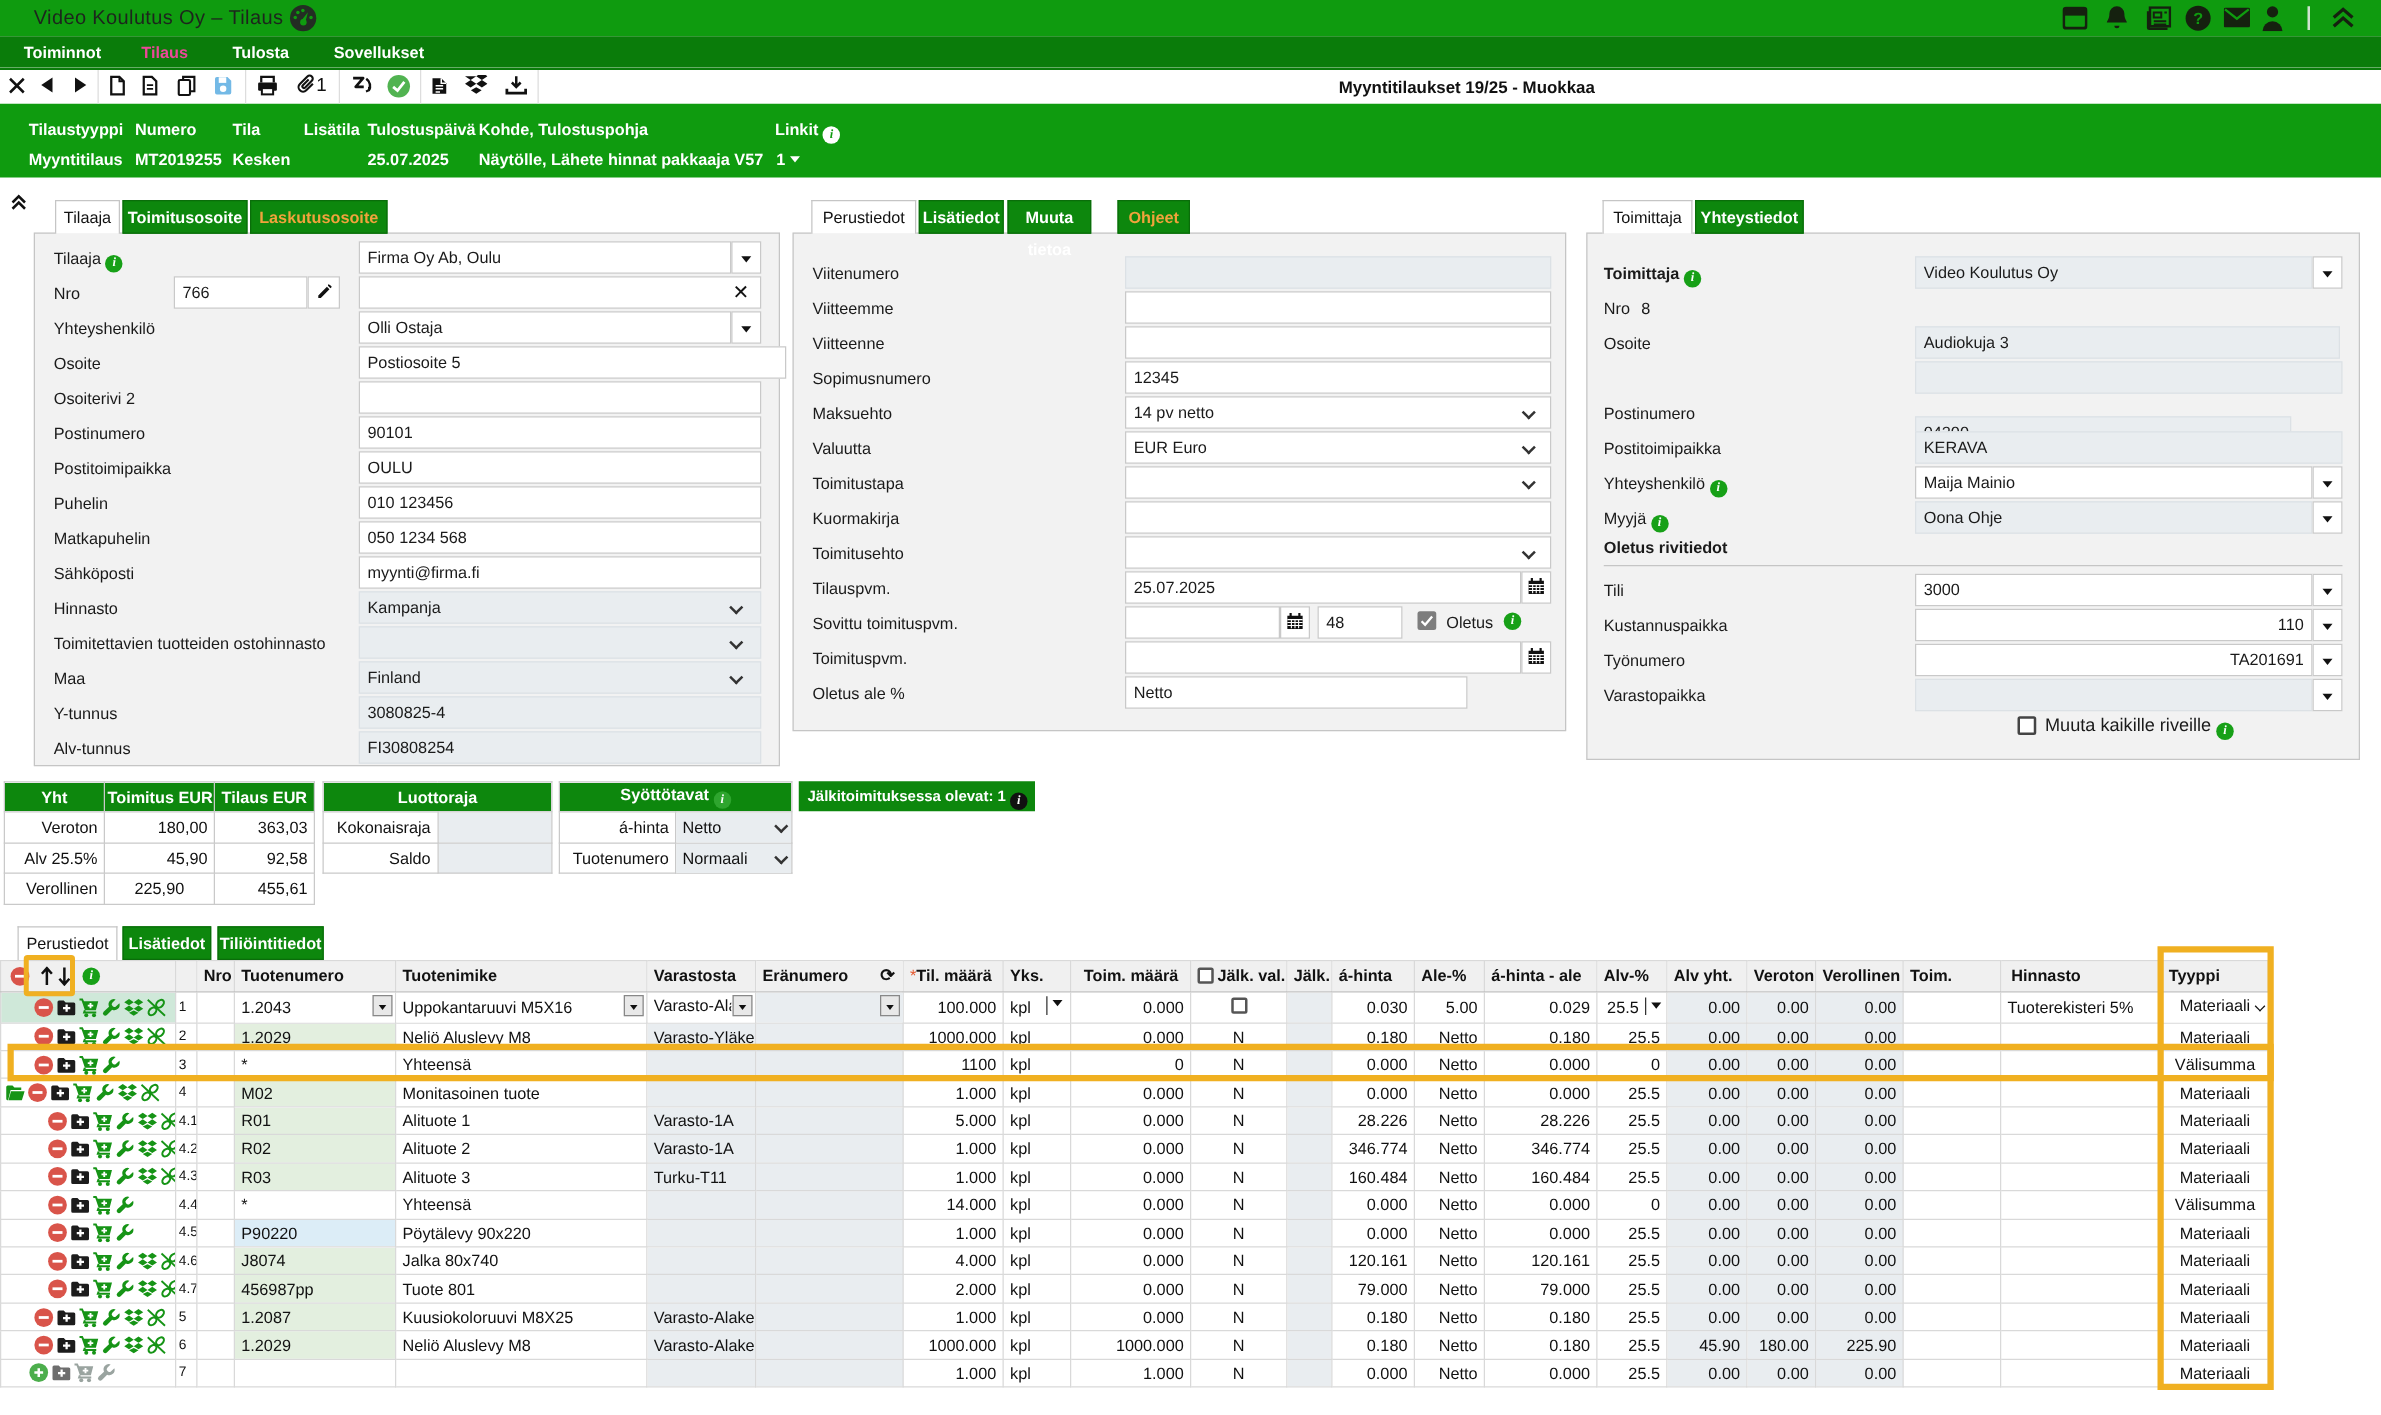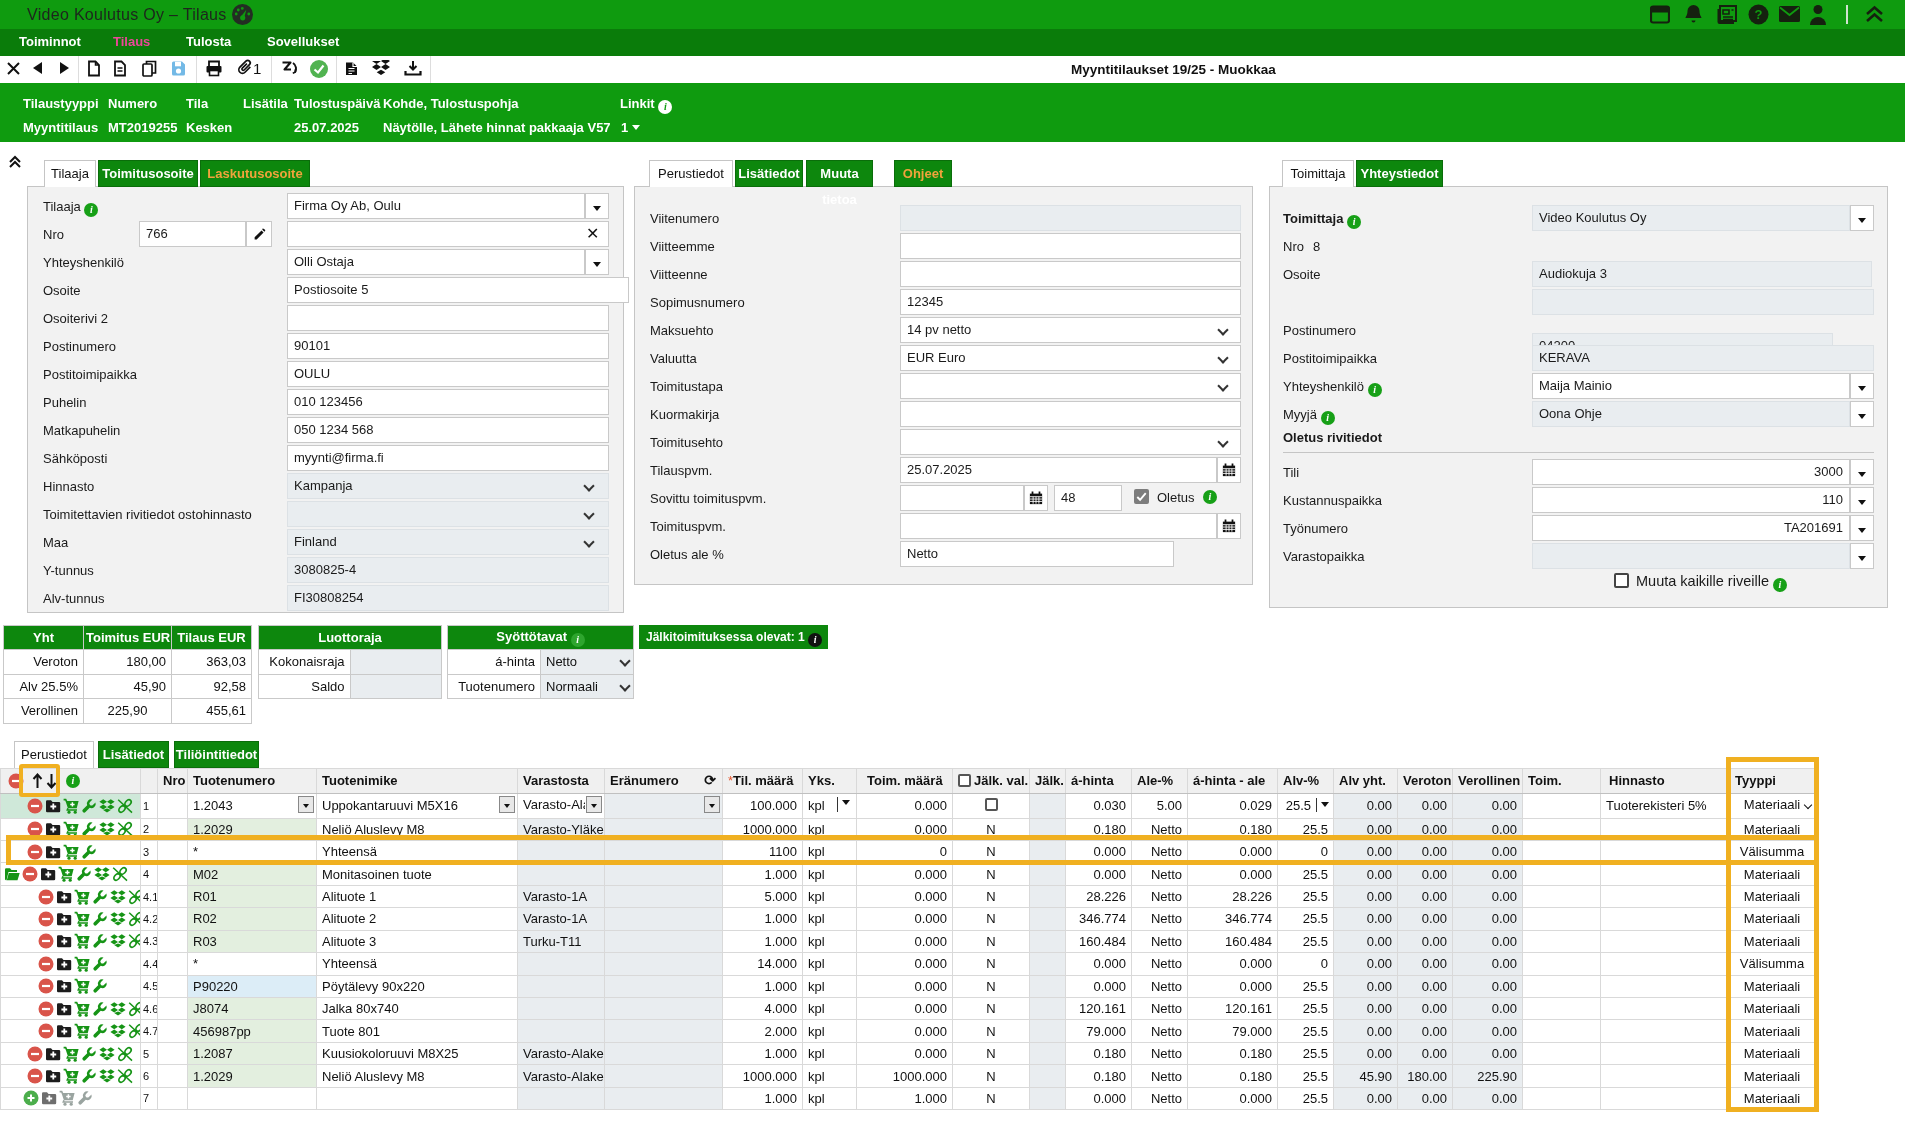--- a/index.html
+++ b/index.html
@@ -94,21 +94,21 @@
 <div class="inp" style="left:287px;top:361px;width:322px">OULU</div>
 <div class="lbl" style="left:43px;top:395px">Puhelin</div>
 <div class="inp" style="left:287px;top:389px;width:322px">010 123456</div>
 <div class="lbl" style="left:43px;top:423px">Matkapuhelin</div>
 <div class="inp" style="left:287px;top:417px;width:322px">050 1234 568</div>
 <div class="lbl" style="left:43px;top:451px">Sähköposti</div>
 <div class="inp" style="left:287px;top:445px;width:322px">myynti@firma.fi</div>
 <div class="lbl" style="left:43px;top:479px">Hinnasto</div>
 <div class="inp ro" style="left:287px;top:473px;width:322px">Kampanja</div>
 <div class="chev" style="left:585px;top:482px"></div>
-<div class="lbl" style="left:43px;top:507px">Toimitettavien rivitiedot ostohinnasto</div>
+<div class="lbl" style="left:43px;top:507px">Toimitettavien tuotteiden ostohinnasto</div>
 <div class="inp ro" style="left:287px;top:501px;width:322px"></div>
 <div class="chev" style="left:585px;top:510px"></div>
 <div class="lbl" style="left:43px;top:535px">Maa</div>
 <div class="inp ro" style="left:287px;top:529px;width:322px">Finland</div>
 <div class="chev" style="left:585px;top:538px"></div>
 <div class="lbl" style="left:43px;top:563px">Y-tunnus</div>
 <div class="inp ro" style="left:287px;top:557px;width:322px">3080825-4</div>
 <div class="lbl" style="left:43px;top:591px">Alv-tunnus</div>
 <div class="inp ro" style="left:287px;top:585px;width:322px">FI30808254</div>
 </div>
@@ -199,21 +199,21 @@
 <div class="inp ro" style="left:1532px;top:345px;width:342px">KERAVA</div>
 <div class="lbl" style="left:1283px;top:379px">Yhteyshenkilö <span class="info">i</span></div>
 <div class="inp" style="left:1532px;top:373px;width:318px">Maija Mainio</div>
 <div class="ddbtn" style="left:1850px;top:373px"><span class="tri"></span></div>
 <div class="lbl" style="left:1283px;top:407px">Myyjä <span class="info">i</span></div>
 <div class="inp ro" style="left:1532px;top:401px;width:318px">Oona Ohje</div>
 <div class="ddbtn" style="left:1850px;top:401px"><span class="tri"></span></div>
 <div class="lbl" style="left:1283px;top:430px;font-weight:bold">Oletus rivitiedot</div>
 <div class="abs" style="left:1283px;top:452px;width:591px;height:1px;background:#c5c5c5"></div>
 <div class="lbl" style="left:1283px;top:465px">Tili</div>
-<div class="inp" style="left:1532px;top:459px;width:318px;text-align:right">3000</div>
+<div class="inp" style="left:1532px;top:459px;width:318px;">3000</div>
 <div class="ddbtn" style="left:1850px;top:459px"><span class="tri"></span></div>
 <div class="lbl" style="left:1283px;top:493px">Kustannuspaikka</div>
 <div class="inp" style="left:1532px;top:487px;width:318px;text-align:right">110</div>
 <div class="ddbtn" style="left:1850px;top:487px"><span class="tri"></span></div>
 <div class="lbl" style="left:1283px;top:521px">Työnumero</div>
 <div class="inp" style="left:1532px;top:515px;width:318px;text-align:right">TA201691</div>
 <div class="ddbtn" style="left:1850px;top:515px"><span class="tri"></span></div>
 <div class="lbl" style="left:1283px;top:549px">Varastopaikka</div>
 <div class="inp ro" style="left:1532px;top:543px;width:318px"></div>
 <div class="ddbtn" style="left:1850px;top:543px"><span class="tri"></span></div>

